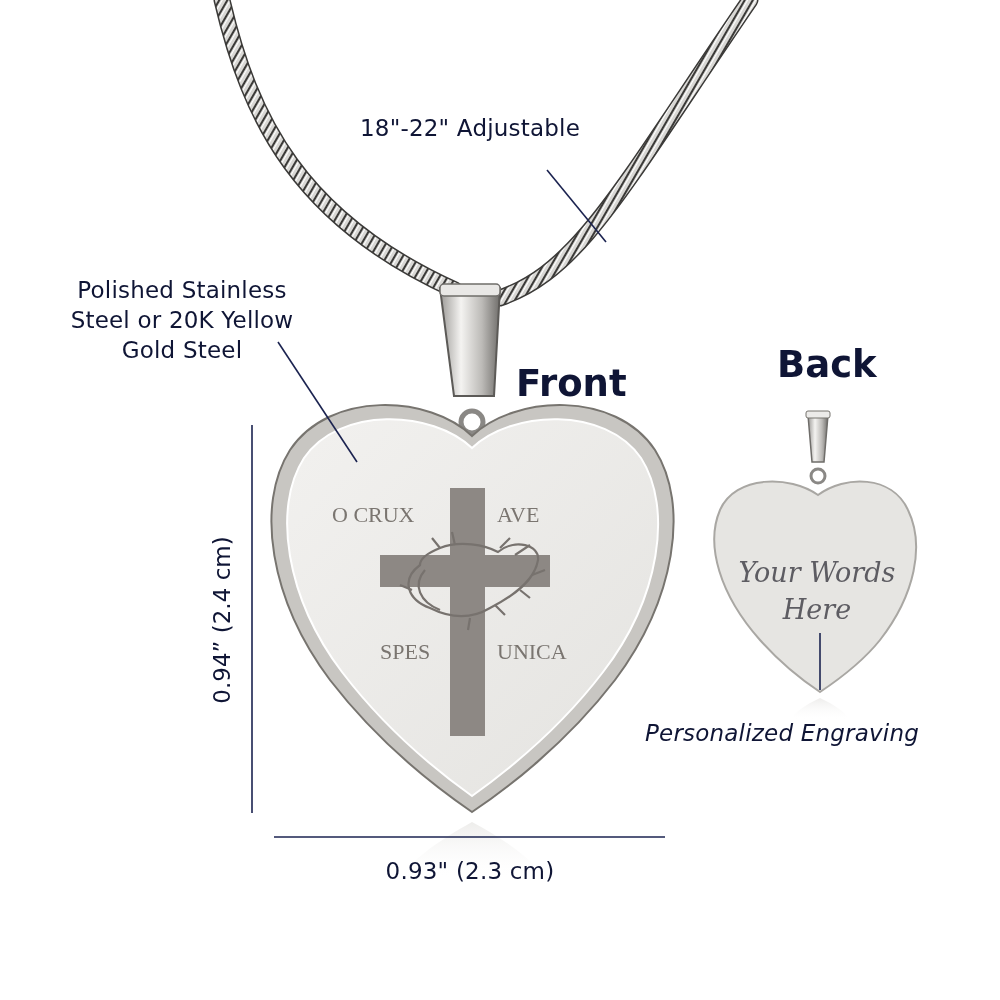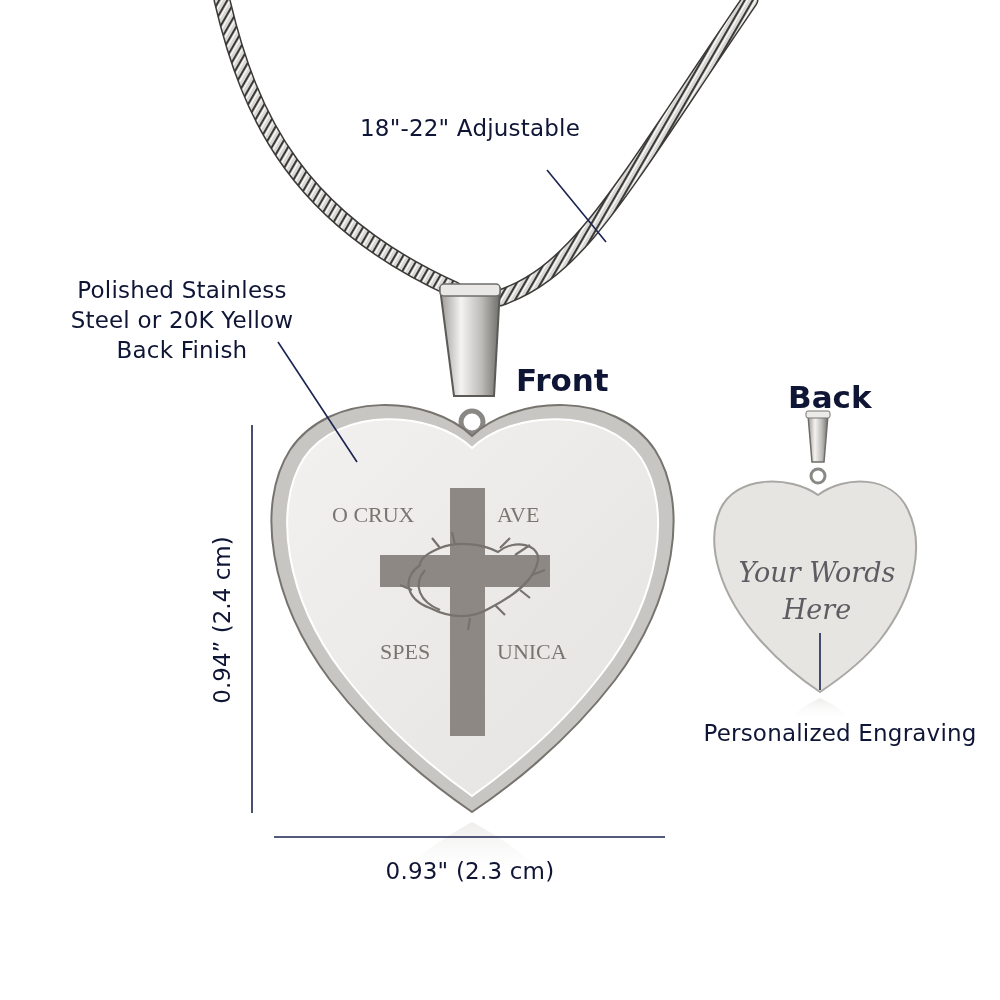--- a/index.html
+++ b/index.html
@@ -1,30 +1,30 @@
 <!DOCTYPE html>
 <html><head>
 <meta charset="utf-8">
 <style>
   html, body { margin: 0; padding: 0; background: #ffffff; }
   body { width: 1000px; height: 1000px; position: relative; overflow: hidden;
          font-family: "DejaVu Sans", "Liberation Sans", sans-serif; color: #0f1535; }
   .canvas { position: absolute; left: 0; top: 0; width: 1000px; height: 1000px; }
   .label { position: absolute; text-align: center; font-size: 23px; line-height: 30px;
            color: #0f1535; letter-spacing: 0.2px; }
-  .heading { position: absolute; font-size: 31px; font-weight: bold; color: #0f1535; }
+  .heading { position: absolute; font-size: 37px; font-weight: bold; color: #0f1535; }
   .label .line { display: block; white-space: nowrap; }
   #chain-label { left: 330px; top: 113px; width: 280px; }
   #finish-label { left: 47px; top: 275px; width: 270px; }
-  #engraving-label { left: 680px; top: 718px; width: 320px; }
+  #engraving-label { left: 622px; top: 718px; width: 320px; font-style: italic; }
   #width-label { left: 350px; top: 856px; width: 240px; }
   #height-label { position: absolute; left: 222px; top: 620px; width: 240px; text-align: center;
                   font-size: 23px; transform: translate(-50%, -50%) rotate(-90deg); white-space: nowrap; }
   #front-heading { left: 516px; top: 362px; }
-  #back-heading { left: 777px; top: 379px; margin-left: 11px; }
+  #back-heading { left: 777px; top: 343px; }
 </style>
 </head>
 <body>
 
 <div class="canvas">
 
   <svg width="1000" height="1000" viewBox="0 0 1000 1000" style="position:absolute;left:0;top:0">
     <defs>
       <pattern id="chainPat" width="7" height="14" patternUnits="userSpaceOnUse" patternTransform="rotate(30)">
         <rect width="7" height="14" fill="#d9d8d5"></rect>
@@ -103,21 +103,21 @@
     </g>
   </svg>
 
   <div id="chain-label" class="label">
     <span class="line">18"-22" Adjustable</span>
   </div>
 
   <div id="finish-label" class="label">
     <span class="line">Polished Stainless</span>
     <span class="line">Steel or 20K Yellow</span>
-    <span class="line">Back Finish</span>
+    <span class="line">Gold Steel</span>
   </div>
 
   <div id="front-heading" class="heading">Front</div>
   <div id="back-heading" class="heading">Back</div>
 
   <div id="height-label">0.94” (2.4 cm)</div>
   <div id="width-label" class="label">0.93" (2.3 cm)</div>
 
   <div id="engraving-label" class="label">
     <span class="line">Personalized Engraving</span>

